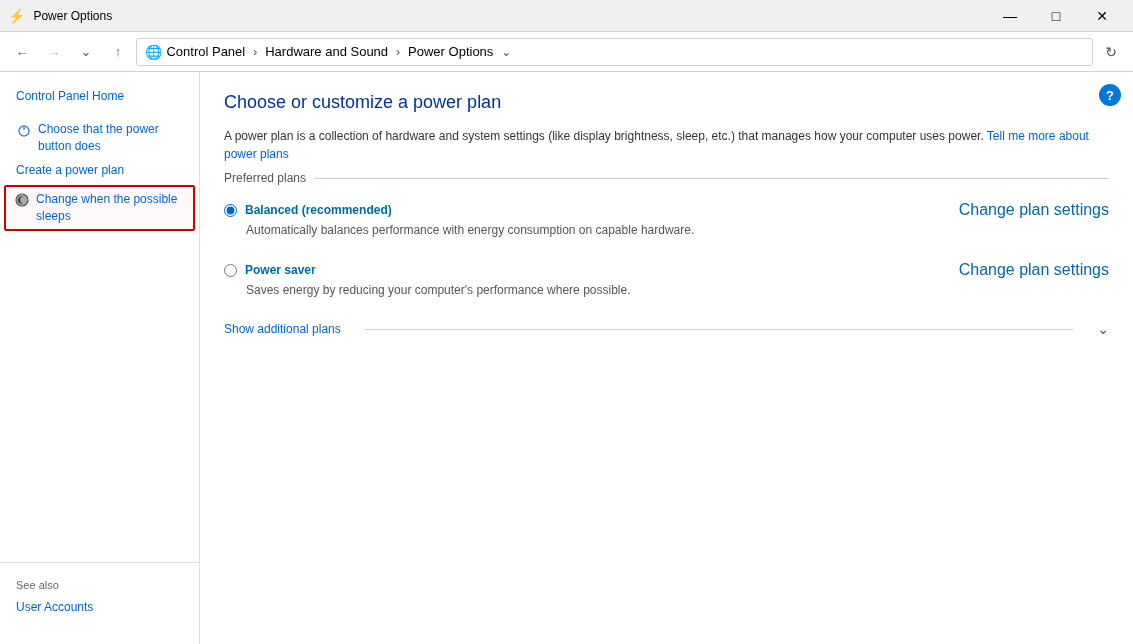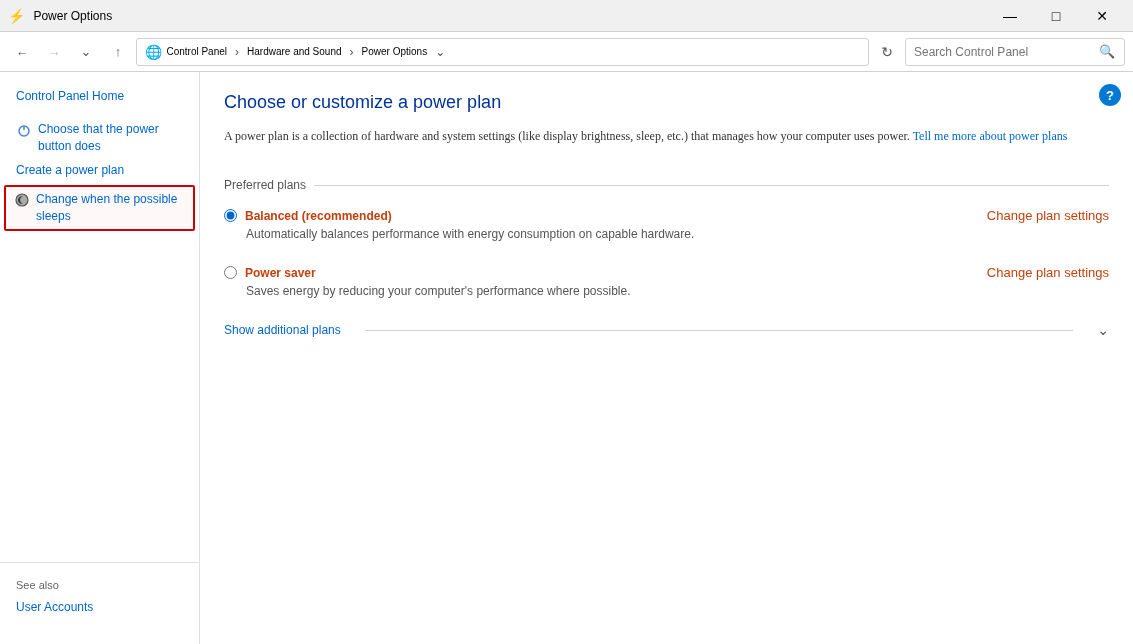--- a/index.html
+++ b/index.html
@@ -29,21 +29,21 @@
       width: 28px; height: 28px; border: none; background: transparent;
       cursor: pointer; border-radius: 3px; font-size: 13px;
       display: flex; align-items: center; justify-content: center; color: #555;
     }
     .nav-btn:disabled { color: #bbb; cursor: default; }
     .address-path {
       display: flex; align-items: center; flex: 1;
       background: #fff; border: 1px solid #d0d0d0; border-radius: 3px;
       height: 28px; padding: 0 8px; gap: 4px; cursor: pointer;
     }
-    .breadcrumb-item { color: #000; font-size: 10px; }
+    .breadcrumb-item { color: #000; font-size: 13px; }
     .breadcrumb-sep { color: #555; font-size: 12px; margin: 0 4px; }
     .breadcrumb-dropdown { margin-left: 4px; color: #555; }
     .refresh-btn {
       width: 28px; height: 28px; border: none; background: transparent;
       cursor: pointer; border-radius: 3px; font-size: 14px;
       display: flex; align-items: center; justify-content: center; color: #555;
     }
     .search-box {
       display: flex; align-items: center;
       border: 1px solid #d0d0d0; border-radius: 3px;
@@ -79,42 +79,42 @@
     .sidebar-section-title {
       padding: 8px 16px 4px; font-size: 11px; color: #666; font-weight: normal;
     }
 
     
     .content-area {
       flex: 1; background: #fff; padding: 20px 24px; overflow-y: auto;
       position: relative;
     }
     .content-title { font-size: 18px; color: #003399; font-weight: normal; margin-bottom: 14px; }
-    .content-description { font-size: 12px; color: #333; line-height: 1.5; margin-bottom: 33px; font-family: Liberation Serif, serif; }
+    .content-description { font-size: 12px; color: #333; line-height: 1.5; margin-bottom: 8px; }
     .content-description a { color: #0066cc; text-decoration: none; }
 
     
     .section-header {
       display: flex; align-items: center; gap: 8px; margin-bottom: 12px;
     }
     .section-header-text { font-size: 12px; color: #555; }
     .section-header-line { flex: 1; height: 1px; background: #d0d0d0; }
 
     .plan-item {
       margin-bottom: 16px; padding: 4px 0;
     }
     .plan-header {
       display: flex; align-items: center; justify-content: space-between;
       margin-bottom: 4px;
     }
     .plan-label { display: flex; align-items: center; gap: 8px; }
     .plan-radio { margin: 0; cursor: pointer; accent-color: #0066cc; }
-    .plan-name { font-size: 12px; font-weight: 600; color: #c2410c; }
+    .plan-name { font-size: 12px; font-weight: 600; color: #0369a1; }
     .plan-description { font-size: 12px; color: #555; padding-left: 22px; }
-    .plan-settings-link { color: #c2410c; font-size: 13px; cursor: pointer; text-decoration: none; }
+    .plan-settings-link { color: #0369a1; font-size: 16px; cursor: pointer; text-decoration: none; }
 
     
     .additional-plans {
       display: flex; align-items: center; gap: 24px; margin-top: 20px; cursor: pointer;
     }
     .additional-plans-text { font-size: 12px; color: #0066cc; }
     .additional-plans-line { flex: 1; height: 1px; background: #d0d0d0; }
     .additional-plans-chevron { color: #555; font-size: 14px; }
 
     
@@ -154,24 +154,20 @@
     <span class="breadcrumb-item">Control Panel</span>
     <span class="breadcrumb-sep">›</span>
     <span class="breadcrumb-item">Hardware and Sound</span>
     <span class="breadcrumb-sep">›</span>
     <span class="breadcrumb-item">Power Options</span>
     <span class="breadcrumb-dropdown">⌄</span>
   </div>
 
   <button class="refresh-btn">↻</button>
 
-  <div class="search-box">
-    <input class="search-input" type="text" placeholder="Search Control Panel" style="">
-    <span class="search-icon">🔍</span>
-  </div>
 </div>
 
 <div class="main-container">
 
   <div class="sidebar">
     <div class="sidebar-section">
       <a class="sidebar-link">
         <span>Control Panel Home</span>
       </a>
 

